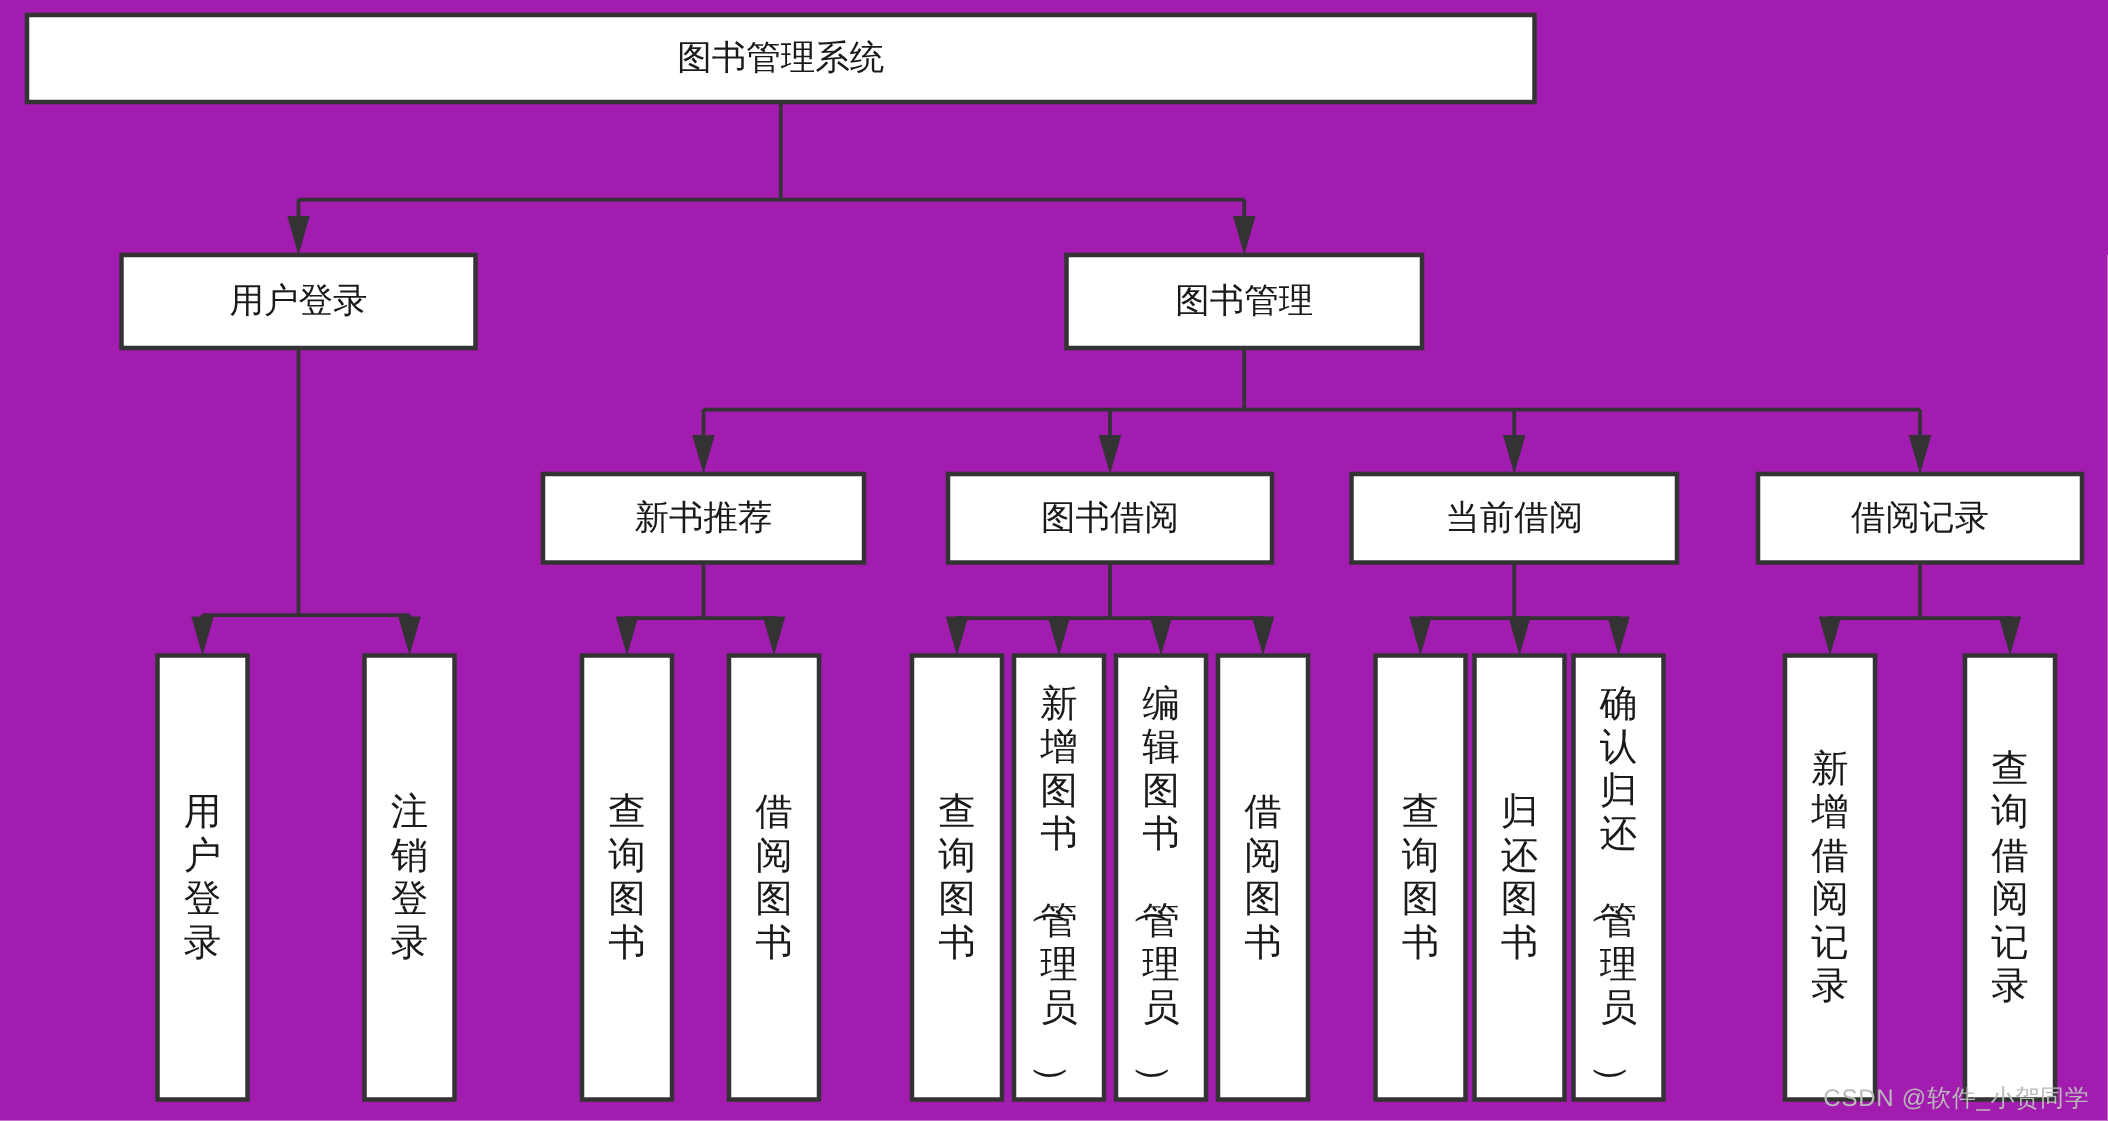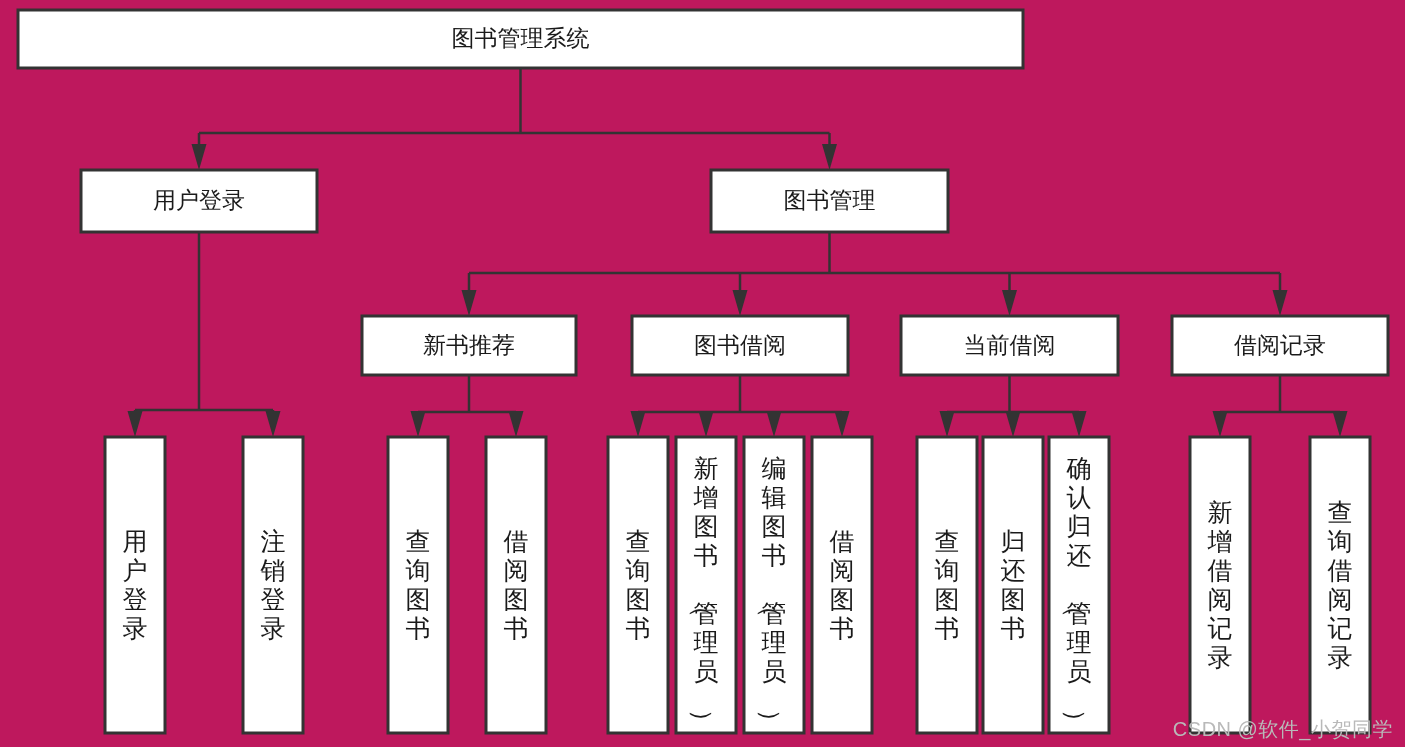--- a/index.html
+++ b/index.html
@@ -10,21 +10,21 @@
   body {
     width: 1405px;
     height: 747px;
     font-family: "Liberation Sans", "DejaVu Sans", sans-serif;
     overflow: hidden;
   }
   #diagram-root {
     position: relative;
     width: 1405px;
     height: 747px;
-    background: #be185d;
+    background: #a21caf;
   }
   svg.diagram-canvas {
     position: absolute;
     left: 0;
     top: 0;
     width: 1405px;
     height: 747px;
   }
   .node-box {
     fill: #ffffff;
@@ -52,21 +52,21 @@
     font-family: "Liberation Sans", "DejaVu Sans", sans-serif;
     font-size: 25px;
     fill: #1a1a1a;
     text-anchor: middle;
   }
   .watermark {
     position: absolute;
     right: 12px;
     bottom: 4px;
     font-family: "Liberation Sans", "DejaVu Sans", sans-serif;
-    font-size: 20px;
+    font-size: 16px;
     color: #b9b9b9;
     letter-spacing: 0.5px;
     white-space: nowrap;
     user-select: none;
     margin-top: 13px;
   }
 </style>
 </head>
 <body>
 

